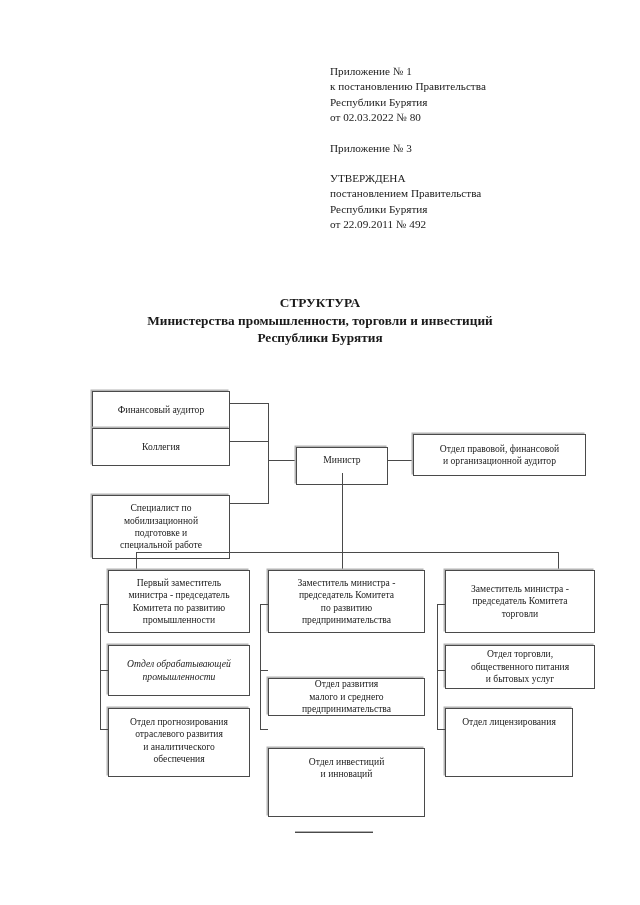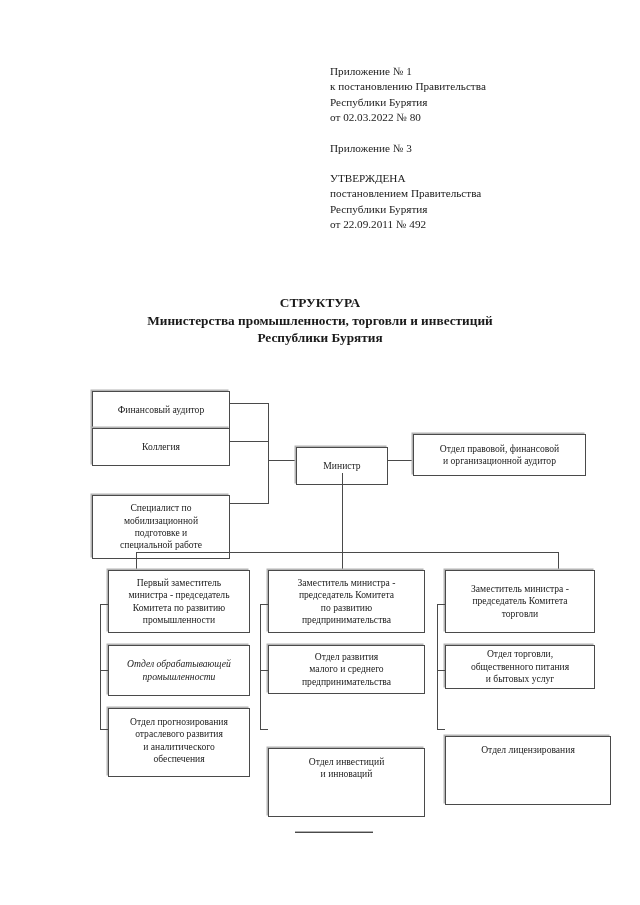--- a/index.html
+++ b/index.html
@@ -131,21 +131,21 @@
   </div>
 
   <div class="conn h" style="left:230px; top:403px; width:38px;"></div>
   <div class="conn h" style="left:230px; top:441px; width:38px;"></div>
   <div class="conn h" style="left:230px; top:503px; width:38px;"></div>
 
   <div class="conn v" style="left:268px; top:403px; height:101px;"></div>
 
   <div class="conn h" style="left:268px; top:460px; width:28px;"></div>
 
-  <div class="node" style="left:296px; top:447px; width:92px; height:26px;">
+  <div class="node" style="left:296px; top:447px; width:92px; height:26px;align-items:flex-end;">
     <span class="txt">Министр</span>
   </div>
 
   <div class="conn h" style="left:388px; top:460px; width:25px;"></div>
 
   <div class="node" style="left:413px; top:434px; width:173px; height:42px;">
     <span class="txt">Отдел правовой, финансовой
 и организационной аудитор</span>
   </div>
 
@@ -176,21 +176,21 @@
   <div class="conn h" style="left:100px; top:604px; width:8px;"></div>
   <div class="conn h" style="left:100px; top:670px; width:8px;"></div>
   <div class="conn h" style="left:100px; top:729px; width:8px;"></div>
 
   <div class="node" style="left:268px; top:570px; width:157px; height:63px;">
     <span class="txt">Заместитель министра -
 председатель Комитета
 по развитию
 предпринимательства</span>
   </div>
-  <div class="node" style="left:268px; top:645px; width:157px; height:49px;">
+  <div class="node" style="left:268px; top:678px; width:157px; height:38px;">
     <span class="txt">Отдел развития
 малого и среднего
 предпринимательства</span>
   </div>
   <div class="node top-align" style="left:268px; top:708px; width:157px; height:69px;margin-top:40px;">
     <span class="txt">Отдел инвестиций
 и инноваций</span>
   </div>
   <div class="conn v" style="left:260px; top:604px; height:125px;"></div>
   <div class="conn h" style="left:260px; top:604px; width:8px;"></div>
@@ -200,21 +200,21 @@
   <div class="node" style="left:445px; top:570px; width:150px; height:63px;">
     <span class="txt">Заместитель министра -
 председатель Комитета
 торговли</span>
   </div>
   <div class="node" style="left:445px; top:645px; width:150px; height:44px;">
     <span class="txt">Отдел торговли,
 общественного питания
 и бытовых услуг</span>
   </div>
-  <div class="node top-align" style="left:445px; top:708px; width:166px; height:69px;margin-top:28px;">
+  <div class="node top-align" style="left:445px; top:708px; width:128px; height:69px;">
     <span class="txt">Отдел лицензирования</span>
   </div>
   <div class="conn v" style="left:437px; top:604px; height:125px;"></div>
   <div class="conn h" style="left:437px; top:604px; width:8px;"></div>
   <div class="conn h" style="left:437px; top:670px; width:8px;"></div>
   <div class="conn h" style="left:437px; top:729px; width:8px;"></div>
 
 </div>
 
 <div class="bottom-rule"></div>

